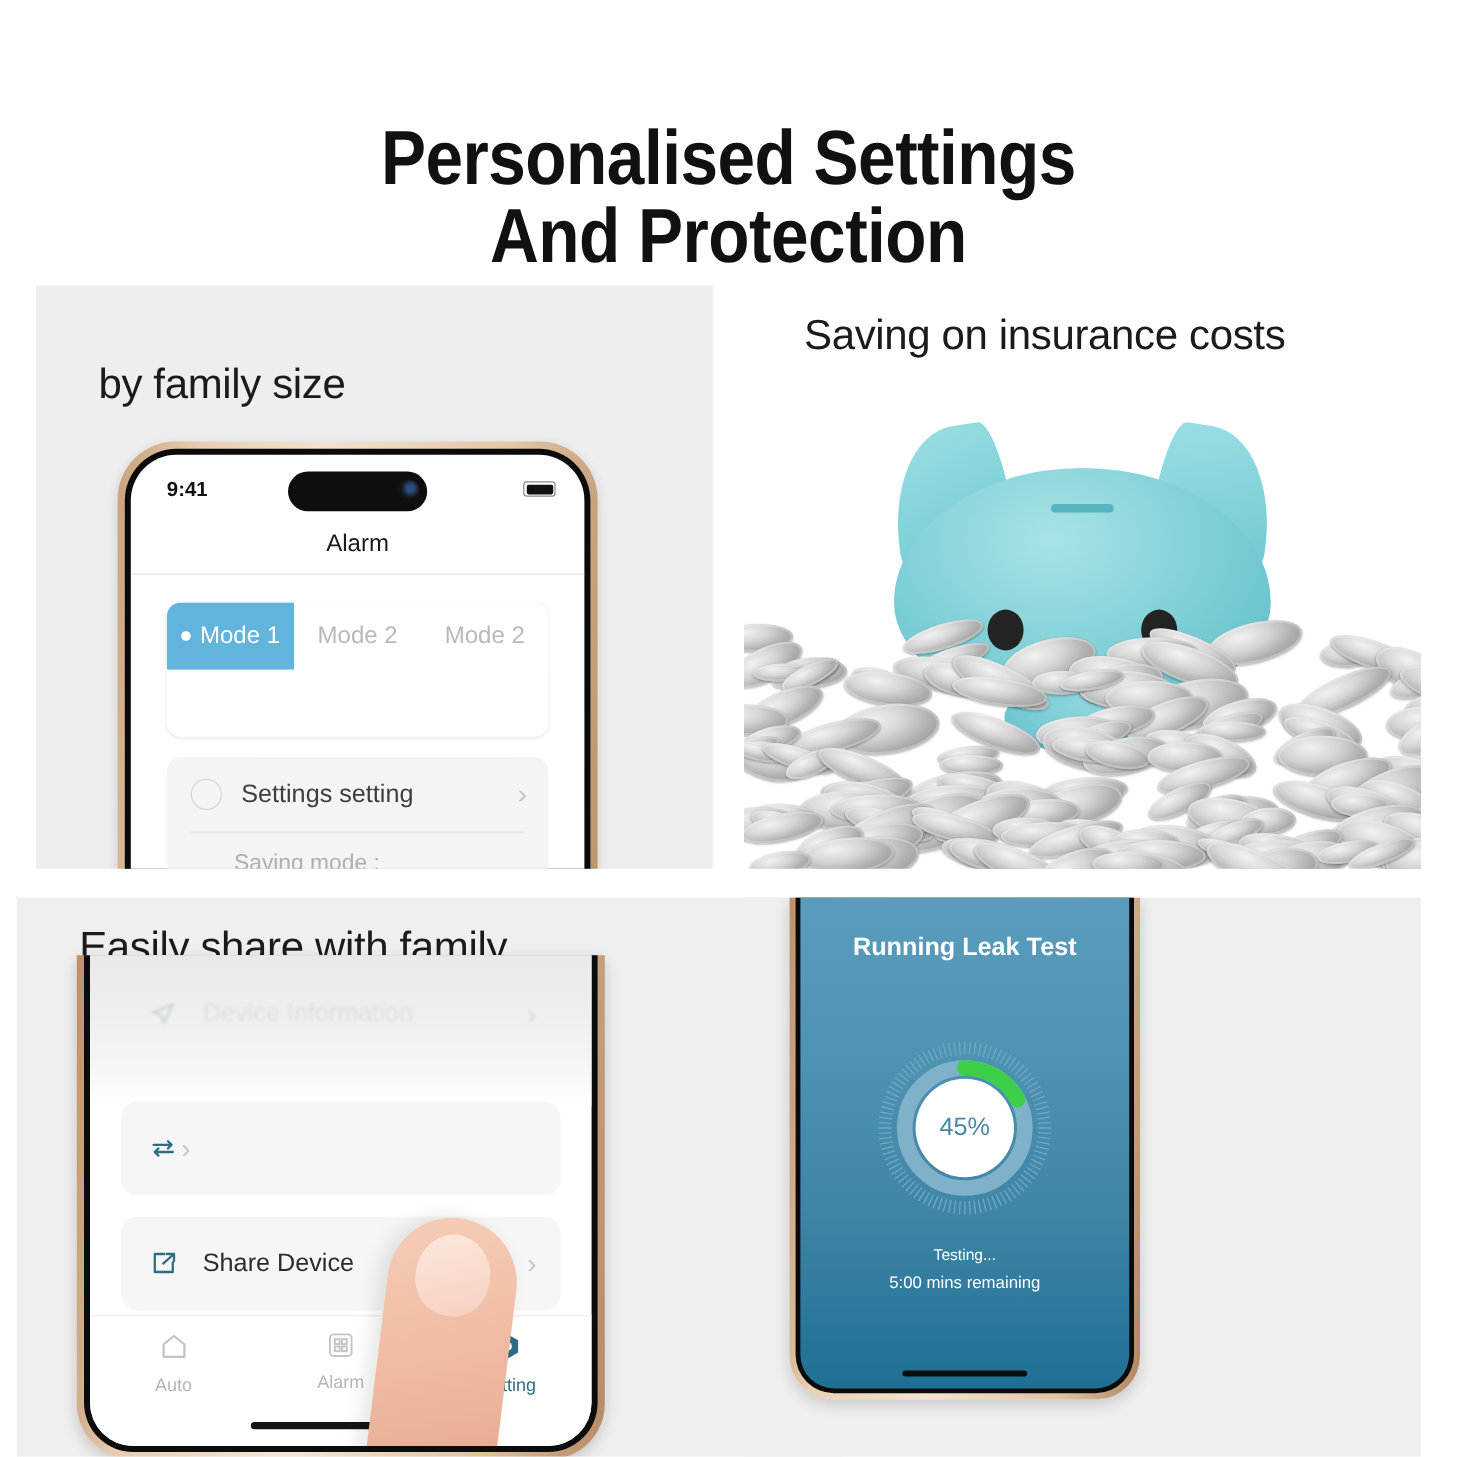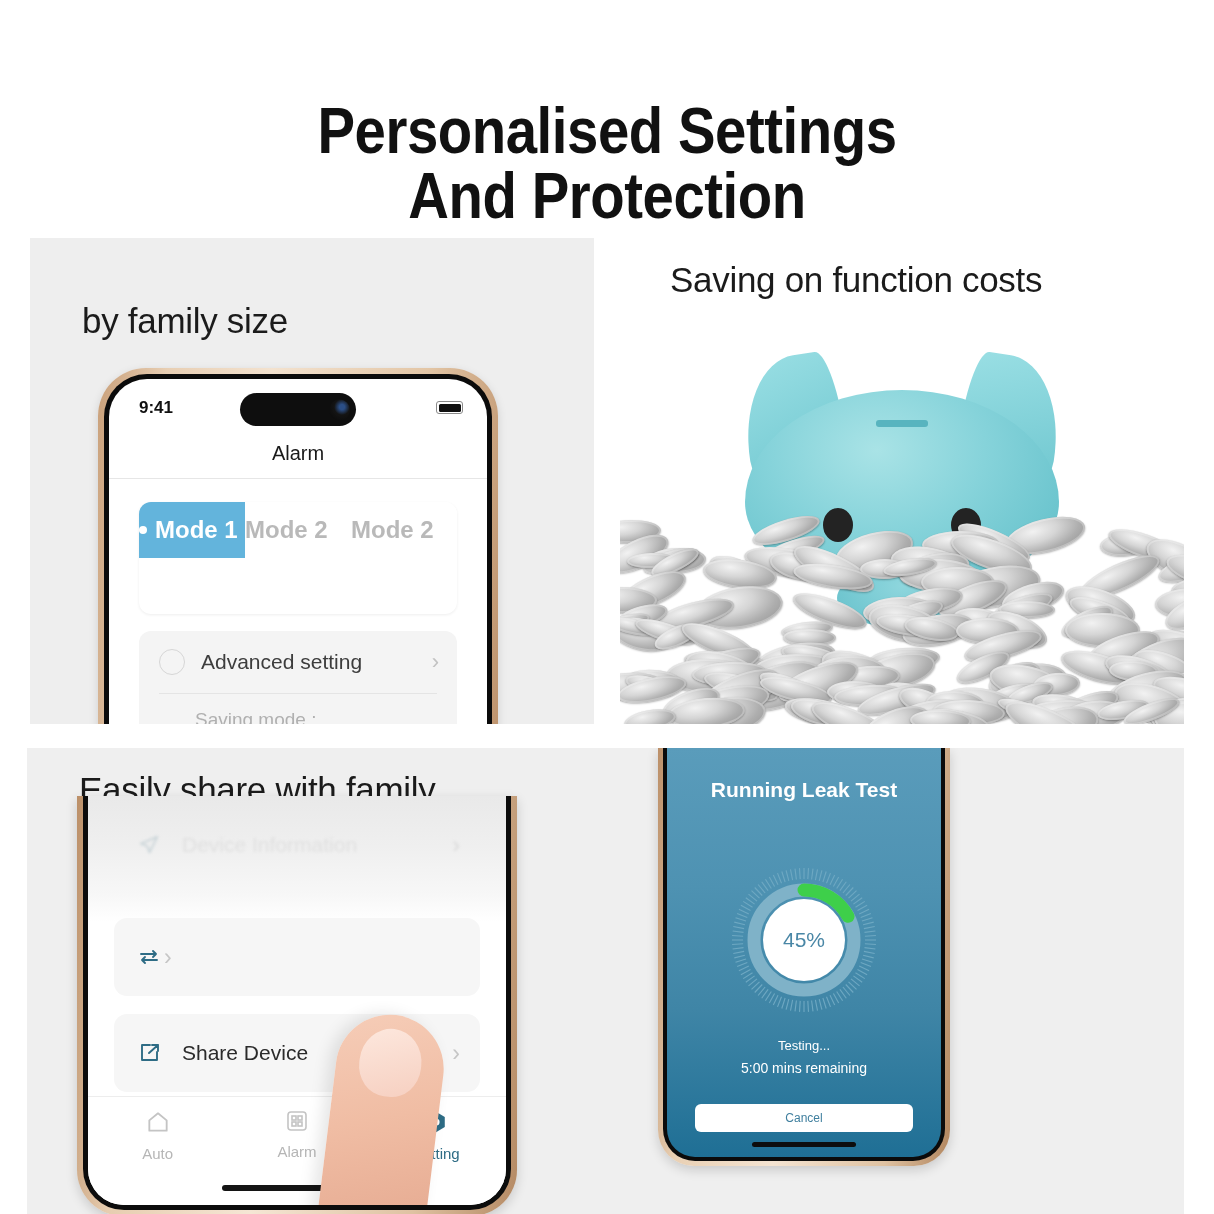--- a/index.html
+++ b/index.html
@@ -16,21 +16,21 @@
     font-family:"Liberation Sans Narrow","Liberation Sans",sans-serif;
     font-weight:bold;font-size:64px;line-height:1.02;color:#111111;
     letter-spacing:-0.5px;transform:scaleX(0.88);transform-origin:50% 0;
   }
   .title .l2{display:block;}
 
   
   .panel{position:absolute;background:#eeeeee;overflow:hidden;}
   #panel-1{left:30px;top:238px;width:564px;height:486px;}
   #panel-2{left:620px;top:238px;width:564px;height:486px;background:#ffffff;}
-  #panel-3{left:27px;top:748px;width:652px;height:466px;background:#efefef;padding-left:36px;}
+  #panel-3{left:14px;top:748px;width:652px;height:466px;background:#efefef;padding-left:36px;}
   #panel-4{left:620px;top:748px;width:564px;height:466px;background:#efefef;}
 
   .p-heading{
     position:absolute;color:#1b1b1b;font-size:35px;line-height:1.16;
     font-weight:400;letter-spacing:-0.3px;
   }
   #p1-heading{left:52px;top:22px;}
   #p2-heading{left:50px;top:22px;}
   #p3-heading{left:52px;top:22px;}
   #p4-heading{left:342px;top:48px;font-size:34px;line-height:1.22;}
@@ -92,22 +92,22 @@
   .check-badge svg{display:block;}
   .auto-label{margin-left:15px;color:#ffffff;font-size:21px;}
   .info-badge{
     position:absolute;right:18px;top:50%;transform:translateY(-50%);
     width:26px;height:26px;border-radius:50%;background:#ffffff;
     color:#5aabcf;font-size:17px;font-weight:bold;font-family:"Liberation Serif",serif;
     display:flex;align-items:center;justify-content:center;
   }
   .mode-tabs{display:flex;height:56px;background:#ffffff;}
   .mode-tab{
-    flex:1;display:flex;align-items:center;
-    font-size:24px;color:#b9b9b9;font-weight:bold;
+    flex:1;display:flex;align-items:center;justify-content:center;
+    font-size:20px;color:#b9b9b9;
   }
   .mode-tab.active{background:#63b4dc;color:#ffffff;}
   .mode-tab.active .dot{
     width:8px;height:8px;border-radius:50%;background:#ffffff;
     display:inline-block;margin-right:8px;
   }
   .settings-card{
     position:absolute;left:30px;right:30px;top:252px;bottom:0;
     border-radius:12px 12px 0 0;background:#f4f4f4;
   }
@@ -305,34 +305,34 @@
               </div>
               <div class="mode-tab">
                 <span>Mode 2</span>
               </div>
             </div>
           </div>
 
           <div class="settings-card">
             <div class="adv-row">
               <span class="adv-circle"></span>
-              <span class="adv-label">Advanced setting</span>
+              <span class="adv-label">Settings setting</span>
               <span class="chev">›</span>
             </div>
             <div class="adv-rule"></div>
             <div class="current-mode">Saving mode :</div>
           </div>
 
         </div>
       </div>
     </div>
   </section>
 
   <section class="panel" id="panel-2">
-    <div class="p-heading" id="p2-heading">Saving on function costs</div>
+    <div class="p-heading" id="p2-heading">Saving on insurance costs</div>
 
     <div class="photo">
       <div class="pig">
         <div class="ear l"></div>
         <div class="ear r"></div>
         <div class="pig-head">
           <div class="slot"></div>
           <div class="eye l"></div>
           <div class="eye r"></div>
           <div class="snout"></div>
@@ -681,20 +681,19 @@
                 </g>
               <circle cx="76" cy="76" r="50" fill="none" stroke="#7fb2c8" stroke-width="13"></circle>
               <circle id="prog-arc" cx="76" cy="76" r="50" fill="none" stroke="#3ecf4a" stroke-width="13" stroke-linecap="round" transform="rotate(-90 76 76)" stroke-dasharray="53.72123437638547 314.1592653589793"></circle>
               <circle cx="76" cy="76" r="41" fill="#ffffff"></circle>
             </svg>
             <span class="pct">45%</span>
           </div>
 
           <div class="leak-status">Testing...</div>
           <div class="leak-remaining">5:00 mins remaining</div>
-          <div class="cancel-btn">Cancel</div>
           <div class="home-indicator4"></div>
         </div>
       </div>
     </div>
   </section>
 
 </div>
 
 </body></html>

